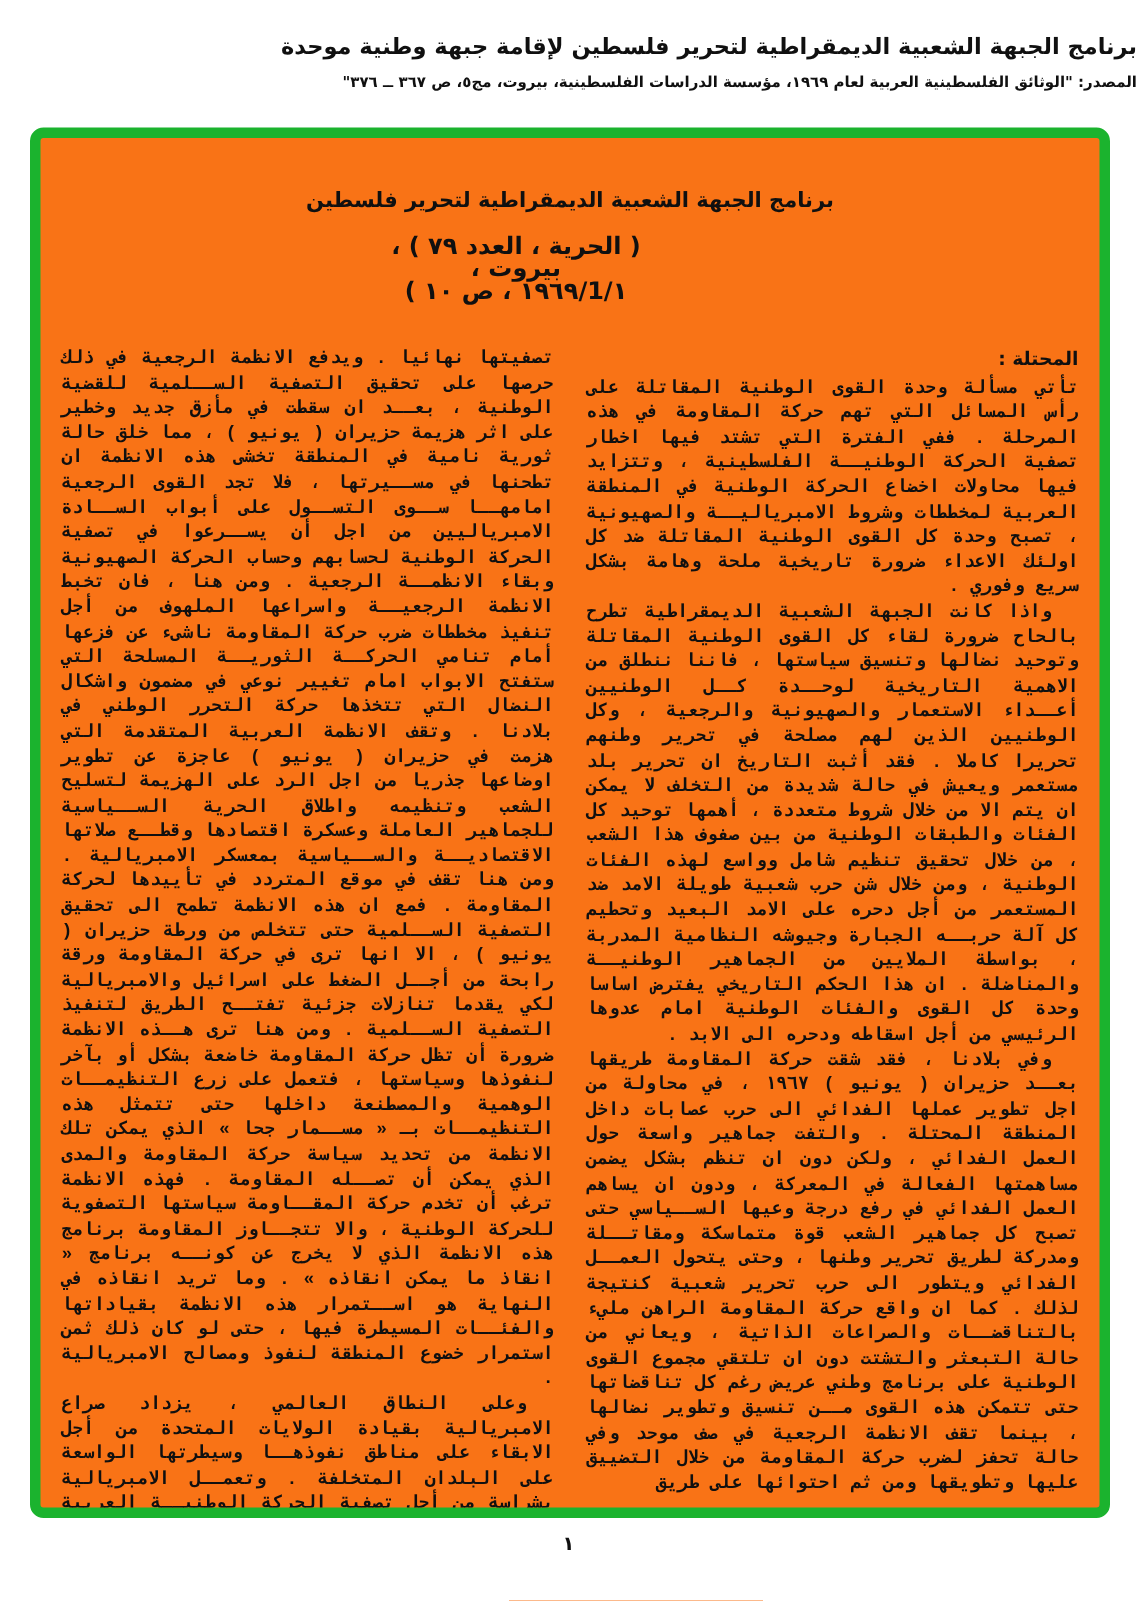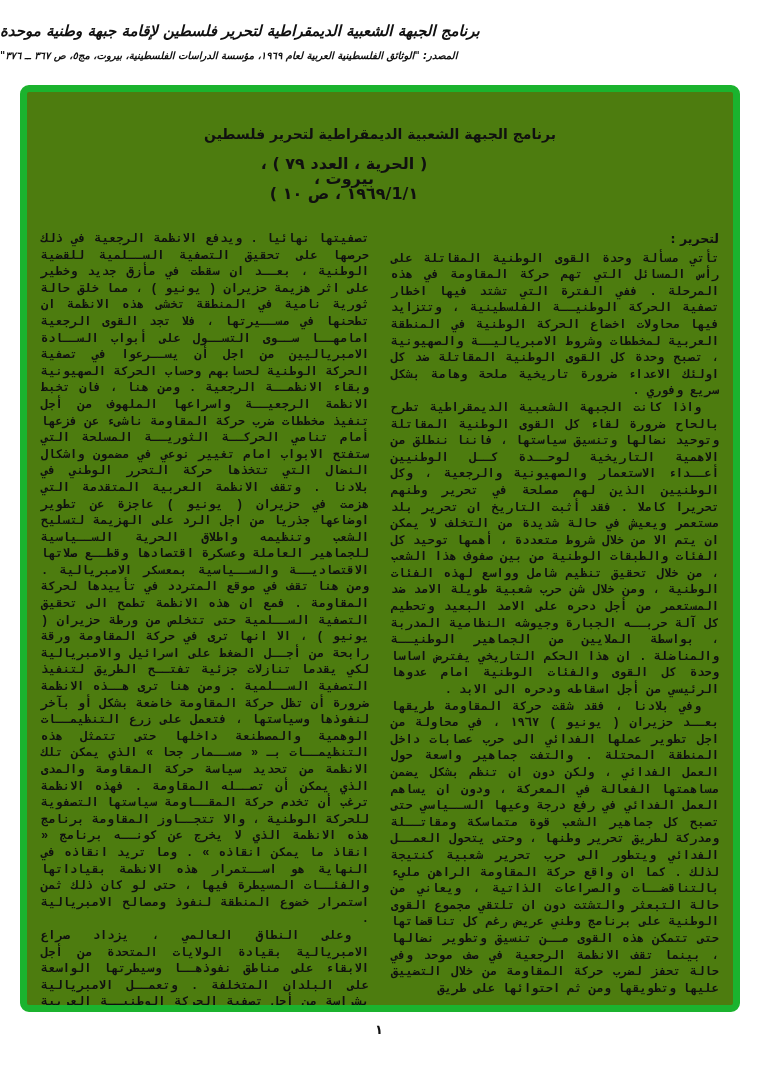--- a/index.html
+++ b/index.html
@@ -5,31 +5,31 @@
   * { margin:0; padding:0; box-sizing:border-box; }
   html,body { width:758px; height:1067px; }
   body {
     background:#ffffff;
     color:#101010;
     font-family:"DejaVu Sans", sans-serif;
     position:relative;
     overflow:hidden;
   }
   
-  .page-header { position:absolute; top:22px; left:0; width:758px; text-align:left; direction:rtl;font-style:italic; }
+  .page-header { position:absolute; top:22px; left:0; width:758px; text-align:right; direction:rtl; }
   .page-header .main-title { font-size:15px; font-weight:bold; }
   .page-header .source-line { font-size:10px; font-weight:bold; margin-top:10px; }
 
   
   .green-box {
     position:absolute; left:20px; top:85px;
     width:720px; height:927px;
     border:7px solid #1bb32e;
     border-radius:9px;
-    background:#4d7c0f;
+    background:#f97316;
     overflow:hidden;
   }
 
   
   .doc-title { direction:rtl; width:445px; margin:32px auto 0; font-weight:bold; font-size:14px; line-height:20px; }
   .doc-title .t1 { text-align:center; }
   .doc-title .t2 { text-align:left; }
 
   
   .pub { direction:rtl; width:190px; margin:12px 0 0 222px; text-align:center; font-weight:bold; font-size:16px; line-height:15px; }
@@ -57,21 +57,21 @@
     <div class="t1">برنامج الجبهة الشعبية الديمقراطية لتحرير فلسطين</div>
   </div>
 
   <div class="pub">
     <div>( الحرية ، العدد ٧٩ ) ، بيروت ،</div>
     <div>١/1/١٩٦٩ ، ص ١٠ )</div>
   </div>
 
   <div class="columns">
     <div class="col">
-      <div class="intro-heading">لتحرير :</div>
+      <div class="intro-heading">المحتلة :</div>
       <p>تأتي مسألة وحدة القوى الوطنية المقاتلة على رأس المسائل التي تهم حركة المقاومة في هذه المرحلة . ففي الفترة التي تشتد فيها اخطار تصفية الحركة الوطنيــة الفلسطينية ، وتتزايد فيها محاولات اخضاع الحركة الوطنية في المنطقة العربية لمخططات وشروط الامبرياليــة والصهيونية ، تصبح وحدة كل القوى الوطنية المقاتلة ضد كل اولئك الاعداء ضرورة تاريخية ملحة وهامة بشكل سريع وفوري .</p>
       <p class="indent">واذا كانت الجبهة الشعبية الديمقراطية تطرح بالحاح ضرورة لقاء كل القوى الوطنية المقاتلة وتوحيد نضالها وتنسيق سياستها ، فاننا ننطلق من الاهمية التاريخية لوحــدة كــل الوطنيين أعــداء الاستعمار والصهيونية والرجعية ، وكل الوطنيين الذين لهم مصلحة في تحرير وطنهم تحريرا كاملا . فقد أثبت التاريخ ان تحرير بلد مستعمر ويعيش في حالة شديدة من التخلف لا يمكن ان يتم الا من خلال شروط متعددة ، أهمها توحيد كل الفئات والطبقات الوطنية من بين صفوف هذا الشعب ، من خلال تحقيق تنظيم شامل وواسع لهذه الفئات الوطنية ، ومن خلال شن حرب شعبية طويلة الامد ضد المستعمر من أجل دحره على الامد البعيد وتحطيم كل آلة حربــه الجبارة وجيوشه النظامية المدربة ، بواسطة الملايين من الجماهير الوطنيــة والمناضلة . ان هذا الحكم التاريخي يفترض اساسا وحدة كل القوى والفئات الوطنية امام عدوها الرئيسي من أجل اسقاطه ودحره الى الابد .</p>
       <p class="indent">وفي بلادنا ، فقد شقت حركة المقاومة طريقها بعــد حزيران ( يونيو ) ١٩٦٧ ، في محاولة من اجل تطوير عملها الفدائي الى حرب عصابات داخل المنطقة المحتلة . والتفت جماهير واسعة حول العمل الفدائي ، ولكن دون ان تنظم بشكل يضمن مساهمتها الفعالة في المعركة ، ودون ان يساهم العمل الفدائي في رفع درجة وعيها الســياسي حتى تصبح كل جماهير الشعب قوة متماسكة ومقاتــلة ومدركة لطريق تحرير وطنها ، وحتى يتحول العمــل الفدائي ويتطور الى حرب تحرير شعبية كنتيجة لذلك . كما ان واقع حركة المقاومة الراهن مليء بالتناقضــات والصراعات الذاتية ، ويعاني من حالة التبعثر والتشتت دون ان تلتقي مجموع القوى الوطنية على برنامج وطني عريض رغم كل تناقضاتها حتى تتمكن هذه القوى مــن تنسيق وتطوير نضالها ، بينما تقف الانظمة الرجعية في صف موحد وفي حالة تحفز لضرب حركة المقاومة من خلال التضييق عليها وتطويقها ومن ثم احتوائها على طريق</p>
     </div>
     <div class="col">
       <p>تصفيتها نهائيا . ويدفع الانظمة الرجعية في ذلك حرصها على تحقيق التصفية الســلمية للقضية الوطنية ، بعــد ان سقطت في مأزق جديد وخطير على اثر هزيمة حزيران ( يونيو ) ، مما خلق حالة ثورية نامية في المنطقة تخشى هذه الانظمة ان تطحنها في مســيرتها ، فلا تجد القوى الرجعية امامهــا ســوى التســول على أبواب الســادة الامبرياليين من اجل أن يســرعوا في تصفية الحركة الوطنية لحسابهم وحساب الحركة الصهيونية وبقاء الانظمــة الرجعية . ومن هنا ، فان تخبط الانظمة الرجعيــة واسراعها الملهوف من أجل تنفيذ مخططات ضرب حركة المقاومة ناشىء عن فزعها أمام تنامي الحركــة الثوريــة المسلحة التي ستفتح الابواب امام تغيير نوعي في مضمون واشكال النضال التي تتخذها حركة التحرر الوطني في بلادنا . وتقف الانظمة العربية المتقدمة التي هزمت في حزيران ( يونيو ) عاجزة عن تطوير اوضاعها جذريا من اجل الرد على الهزيمة لتسليح الشعب وتنظيمه واطلاق الحرية الســياسية للجماهير العاملة وعسكرة اقتصادها وقطــع صلاتها الاقتصاديــة والســياسية بمعسكر الامبريالية . ومن هنا تقف في موقع المتردد في تأييدها لحركة المقاومة . فمع ان هذه الانظمة تطمح الى تحقيق التصفية الســلمية حتى تتخلص من ورطة حزيران ( يونيو ) ، الا انها ترى في حركة المقاومة ورقة رابحة من أجــل الضغط على اسرائيل والامبريالية لكي يقدما تنازلات جزئية تفتــح الطريق لتنفيذ التصفية الســلمية . ومن هنا ترى هــذه الانظمة ضرورة أن تظل حركة المقاومة خاضعة بشكل أو بآخر لنفوذها وسياستها ، فتعمل على زرع التنظيمــات الوهمية والمصطنعة داخلها حتى تتمثل هذه التنظيمــات بـ « مســمار جحا » الذي يمكن تلك الانظمة من تحديد سياسة حركة المقاومة والمدى الذي يمكن أن تصــله المقاومة . فهذه الانظمة ترغب أن تخدم حركة المقــاومة سياستها التصفوية للحركة الوطنية ، والا تتجــاوز المقاومة برنامج هذه الانظمة الذي لا يخرج عن كونــه برنامج « انقاذ ما يمكن انقاذه » . وما تريد انقاذه في النهاية هو اســتمرار هذه الانظمة بقياداتها والفئــات المسيطرة فيها ، حتى لو كان ذلك ثمن استمرار خضوع المنطقة لنفوذ ومصالح الامبريالية .</p>
       <p class="indent">وعلى النطاق العالمي ، يزداد صراع الامبريالية بقيادة الولايات المتحدة من أجل الابقاء على مناطق نفوذهــا وسيطرتها الواسعة على البلدان المتخلفة . وتعمــل الامبريالية بشراسة من أجل تصفية الحركة الوطنيــة العربية ، مستخدمة بذلك والصراعات والموقع المتميز</p>
     </div>
   </div>
 </section>

